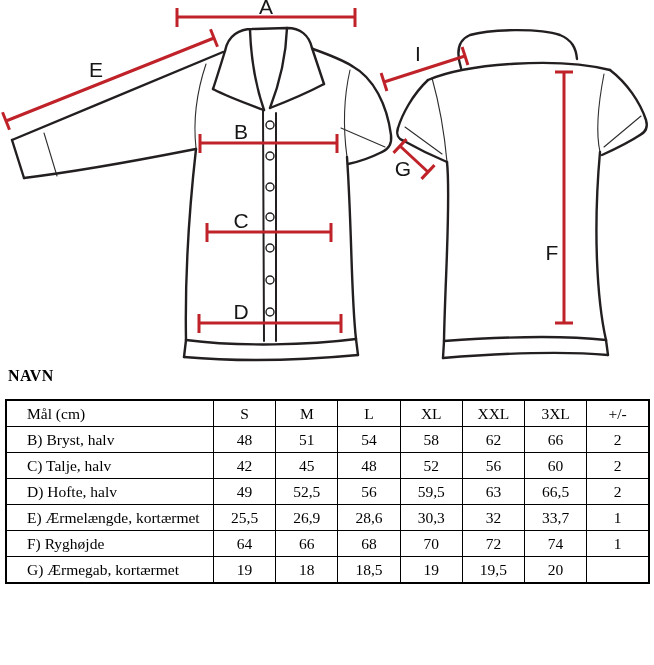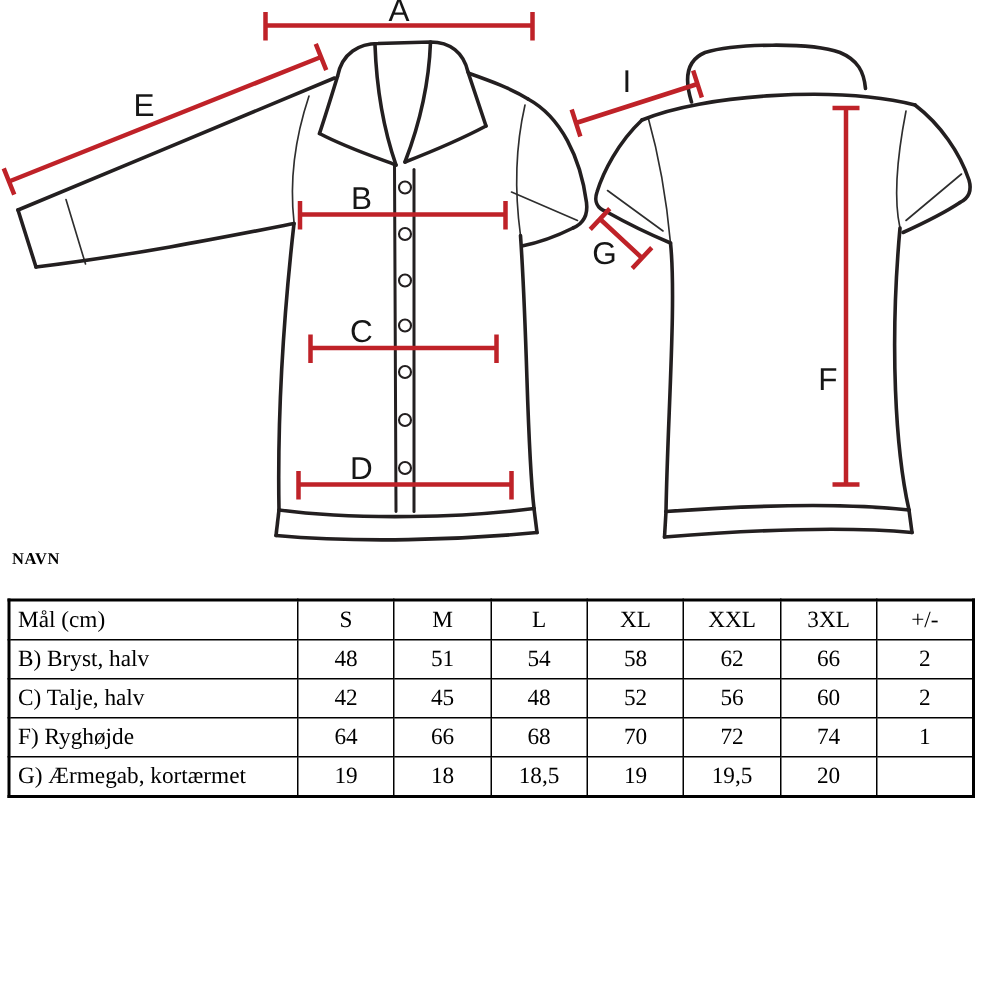--- a/index.html
+++ b/index.html
@@ -7,28 +7,28 @@
           font-family:"Liberation Serif",serif;color:#000;}
   .diagram{position:absolute;left:0;top:0;}
   
   .fillw{fill:#fff;stroke:none;}
   .o{fill:none;stroke:#231f20;stroke-width:2.4;stroke-linecap:round;stroke-linejoin:round;}
   .t{fill:none;stroke:#2e2e2e;stroke-width:1.1;stroke-linecap:round;}
   .dim{fill:none;stroke:#bf2228;stroke-width:3;stroke-linecap:butt;}
   .lbl{font-family:"Liberation Sans",sans-serif;font-size:21px;fill:#161616;text-anchor:middle;}
   .btn{fill:#fff;stroke:#231f20;stroke-width:1.4;}
   
-  .navn{position:absolute;left:8px;top:367px;font-size:11px;font-weight:bold;letter-spacing:.4px;}
+  .navn{position:absolute;left:8px;top:367px;font-size:16px;font-weight:bold;letter-spacing:.4px;}
   
   .size-table{position:absolute;left:5px;top:399px;width:645px;border-collapse:collapse;
               table-layout:fixed;border:2px solid #000;}
   .size-table th,.size-table td{border:1px solid #000;height:25px;padding:0;
               font-size:15.5px;font-weight:normal;text-align:center;
               white-space:nowrap;overflow:hidden;}
-  .size-table .c0{width:186px;text-align:left;padding-left:5px;}
+  .size-table .c0{width:186px;text-align:left;padding-left:20px;}
 </style>
 </head>
 <body>
 
 <div class="canvas">
 
   <svg class="diagram" width="654" height="365" viewBox="0 0 654 365" xmlns="http://www.w3.org/2000/svg">
 
     <g>
       <path class="fillw" d="M223,52 C160,78 80,112 12,140 L24,178 C90,170 150,158 196,149
@@ -171,20 +171,40 @@
         <td class="c0">C) Talje, halv</td>
         <td>42</td>
         <td>45</td>
         <td>48</td>
         <td>52</td>
         <td>56</td>
         <td>60</td>
         <td>2</td>
       </tr>
       <tr>
+        <td class="c0">D) Hofte, halv</td>
+        <td>49</td>
+        <td>52,5</td>
+        <td>56</td>
+        <td>59,5</td>
+        <td>63</td>
+        <td>66,5</td>
+        <td>2</td>
+      </tr>
+      <tr>
+        <td class="c0">E) Ærmelængde, kortærmet</td>
+        <td>25,5</td>
+        <td>26,9</td>
+        <td>28,6</td>
+        <td>30,3</td>
+        <td>32</td>
+        <td>33,7</td>
+        <td>1</td>
+      </tr>
+      <tr>
         <td class="c0">F) Ryghøjde</td>
         <td>64</td>
         <td>66</td>
         <td>68</td>
         <td>70</td>
         <td>72</td>
         <td>74</td>
         <td>1</td>
       </tr>
       <tr>

